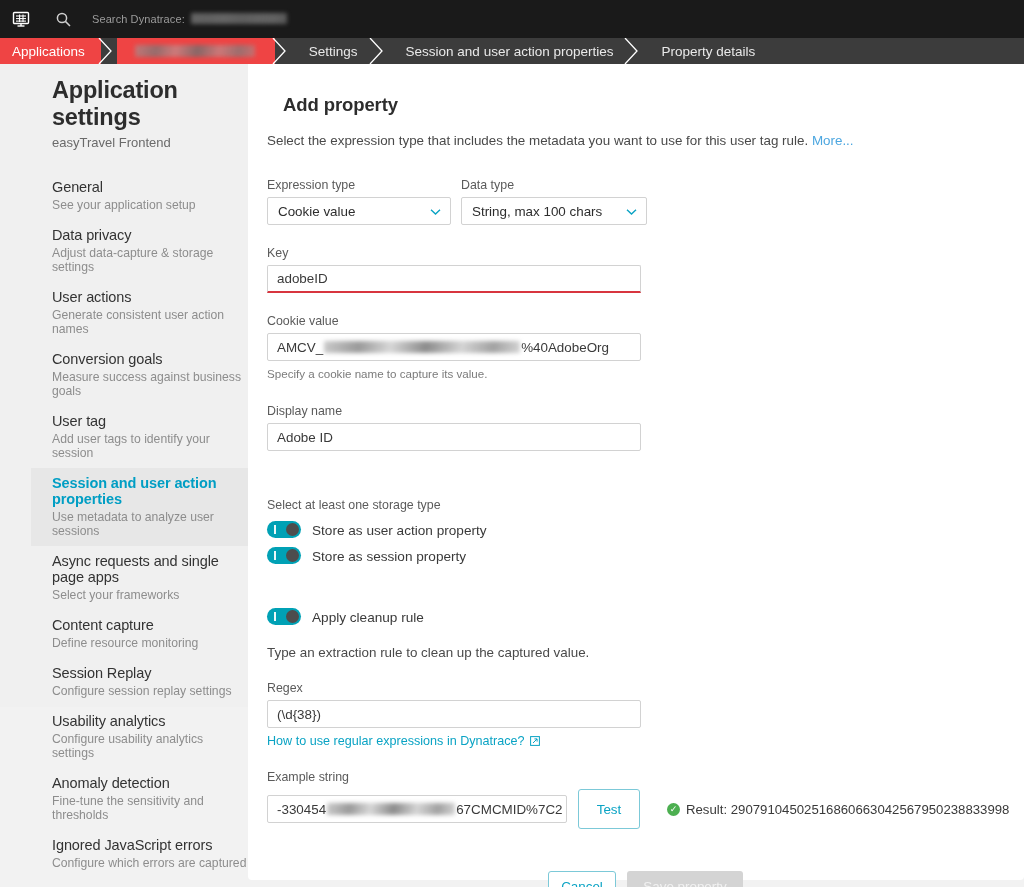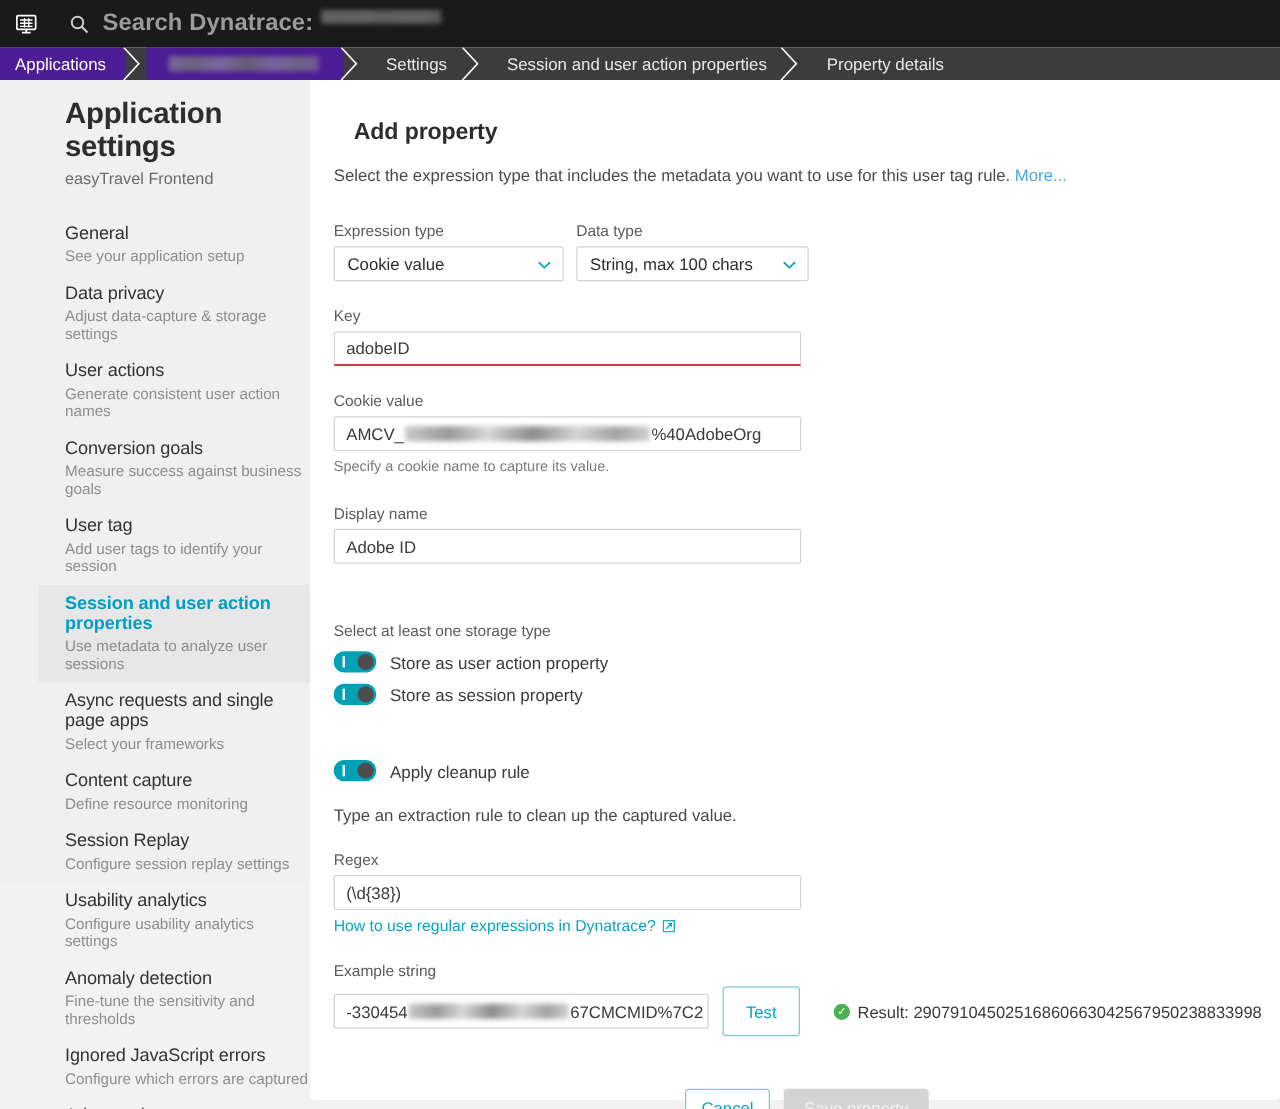--- a/index.html
+++ b/index.html
@@ -25,25 +25,25 @@
     display: flex; align-items: center; justify-content: center;
     color: #ffffff;
   }
   .topbar-search-icon {
     margin-left: 22px;
     width: 18px; height: 18px;
     display: flex; align-items: center; justify-content: center;
     color: #cfcfcf;
   }
   .topbar-search-text {
-    margin-left: 10px;
+    margin-left: 20px;
     color: #9b9b9b;
-    font-size: 19px;
+    font-size: 11px;
     letter-spacing: .1px;
-    display: flex; align-items: baseline; font-weight: bold;
+    display: flex; align-items: baseline;
   }
   .redact {
     display: inline-block;
     vertical-align: middle;
     background: linear-gradient(100deg,
         rgba(160,160,160,.55) 0%, rgba(120,120,120,.75) 18%,
         rgba(175,175,175,.5) 34%, rgba(110,110,110,.8) 52%,
         rgba(170,170,170,.5) 70%, rgba(125,125,125,.72) 86%,
         rgba(160,160,160,.45) 100%);
     filter: blur(2.1px);
@@ -61,21 +61,21 @@
     font-size: 13.5px;
   }
   .crumb {
     display: flex; align-items: center;
     color: #e9e9e9;
     padding: 0 14px 0 18px;
     white-space: nowrap;
     position: relative;
   }
   .crumb:first-child { padding-left: 12px; }
-  .crumb.purple { background: #4c1d95; color: #ffffff; padding-right: 16px; }
+  .crumb.purple { background: #ef4444; color: #ffffff; padding-right: 16px; }
   .crumb.purple.redacted { padding-right: 20px; }
   .sep {
     width: 16px; position: relative; flex: none;
   }
   .sep svg { position: absolute; left: -4px; top: 0; }
 
   
   .sidebar {
     position: absolute; left: 0; top: 64px;
     width: 248px; height: 643px;

